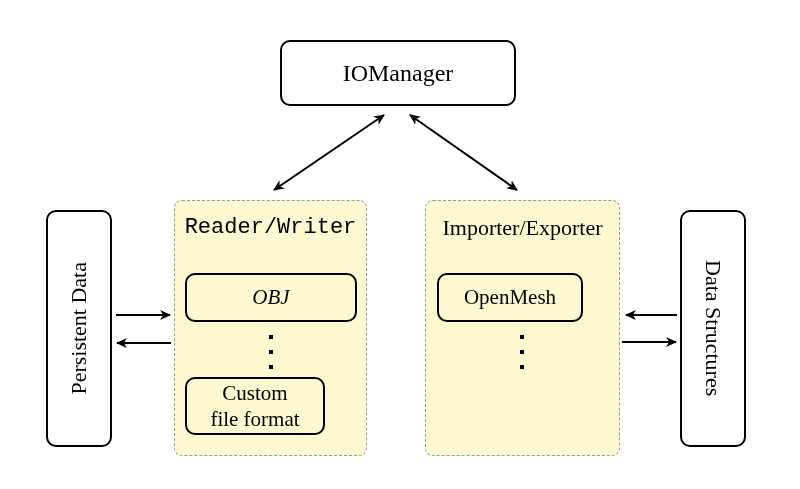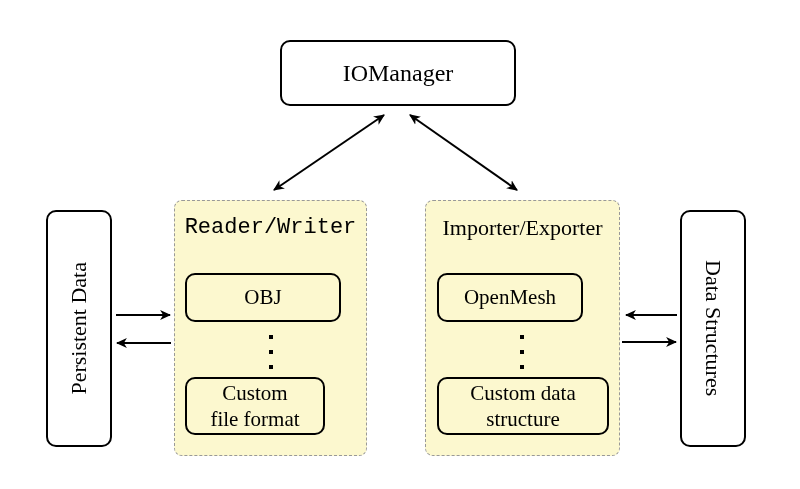--- a/index.html
+++ b/index.html
@@ -91,21 +91,21 @@
 
 <div class="canvas">
 
   <div class="node io-box">
     <span>IOManager</span>
   </div>
 
   <div class="group left">
     <div class="group-title">Reader/Writer</div>
   </div>
-  <div class="item" style="left:185px; top:273px; width:156px; height:49px;">
+  <div class="item" style="left:185px; top:273px; width:172px; height:49px;font-style:italic;">
     <span>OBJ</span>
   </div>
   <div class="dots" style="left:269px; top:335px;">
     <i></i>
     <i></i>
     <i></i>
   </div>
   <div class="item" style="left:185px; top:377px; width:140px; height:58px;">
     <span>Custom
 file format</span>
@@ -114,24 +114,20 @@
   <div class="group right">
     <div class="group-title">Importer/Exporter</div>
   </div>
   <div class="item" style="left:437px; top:273px; width:146px; height:49px;">
     <span>OpenMesh</span>
   </div>
   <div class="dots" style="left:520px; top:335px;">
     <i></i>
     <i></i>
     <i></i>
-  </div>
-  <div class="item" style="left:437px; top:377px; width:172px; height:58px;">
-    <span>Custom data
-structure</span>
   </div>
 
   <div class="node side-box left">
     <span class="vup">Persistent Data</span>
   </div>
   <div class="node side-box right">
     <span class="vdown">Data Structures</span>
   </div>
 
   <svg class="arrow-layer" viewBox="0 0 800 489" xmlns="http://www.w3.org/2000/svg">

